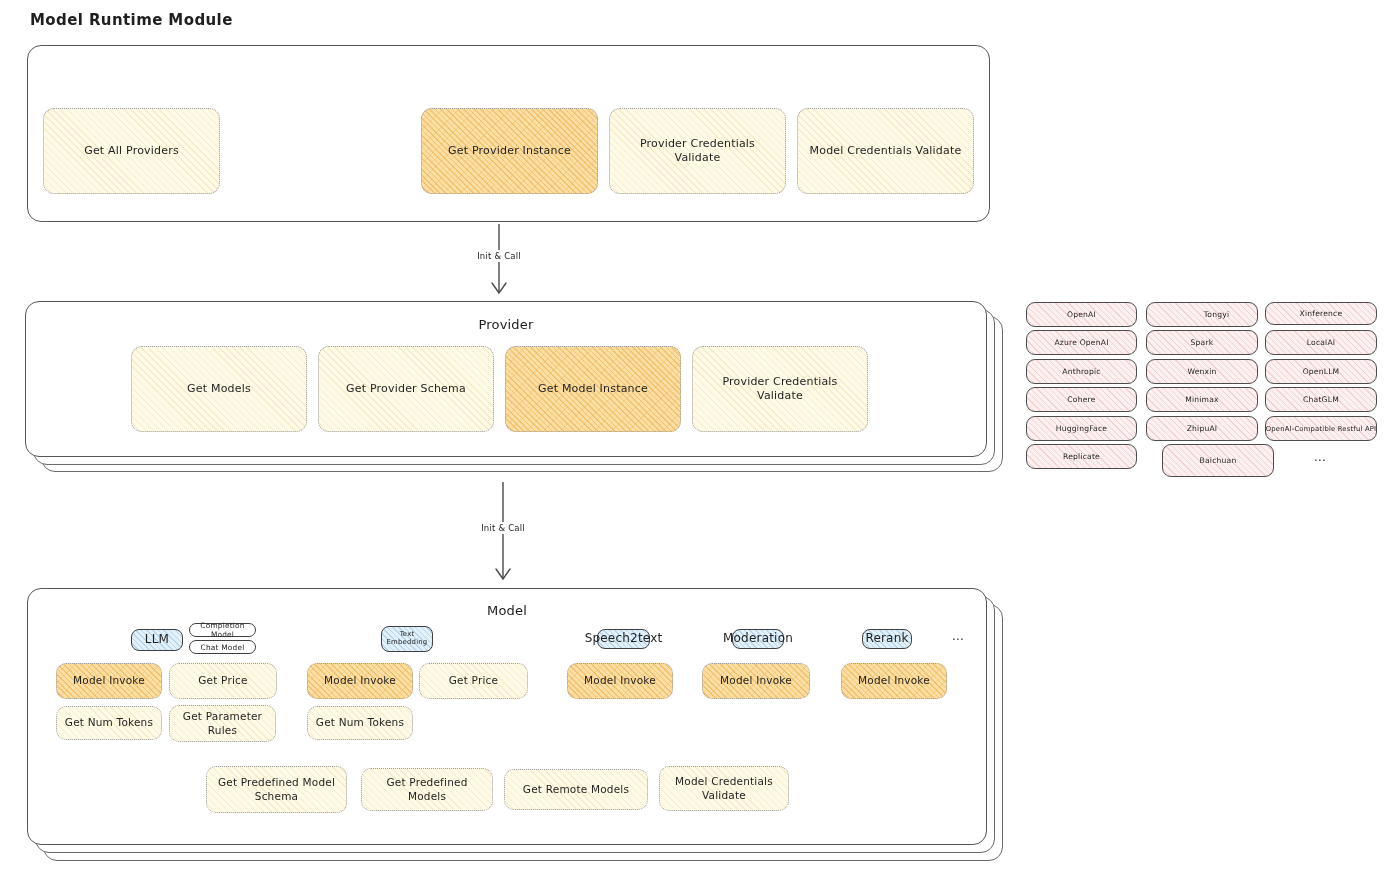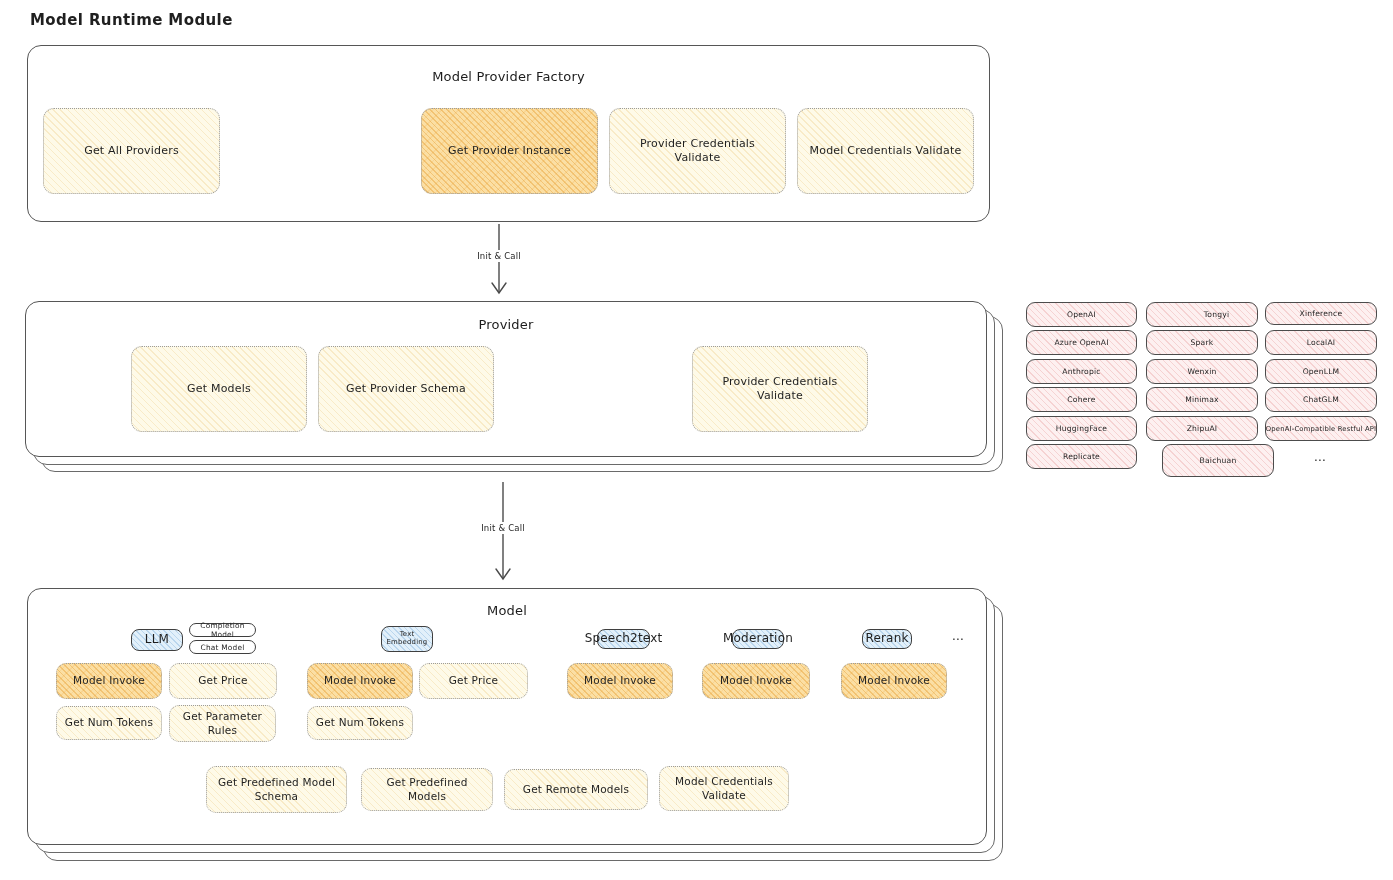--- a/index.html
+++ b/index.html
@@ -60,41 +60,41 @@
     position:absolute;text-align:center;font-size:8.5px;background:#fff;z-index:3;padding:1px 0;
   }
   .z1{z-index:1;}
 </style>
 </head>
 <body>
 
 <div class="abs page-title" style="left:30px;top:11px;">Model Runtime Module</div>
 
 <div class="box z1" style="left:27px;top:45px;width:961px;height:175px;">
-  <div class="box-title" style="top:23px;">Model Provider Factory</div>
   <div class="btn-y" style="left:15px;top:62px;width:177px;height:86px;">Get All Providers</div>
   <div class="btn-y hl" style="left:393px;top:62px;width:177px;height:86px;">Get Provider Instance</div>
   <div class="btn-y" style="left:581px;top:62px;width:177px;height:86px;">Provider Credentials Validate</div>
   <div class="btn-y" style="left:769px;top:62px;width:177px;height:86px;">Model Credentials Validate</div>
 </div>
 
 <div class="abs arrow" style="left:489px;top:224px;z-index:2;">
   <svg width="20" height="72" viewBox="0 0 20 72">
       <line x1="10" y1="0" x2="10" y2="68"></line>
       <polyline points="3,59 10,69 17,59"></polyline>
     </svg>
 </div>
 <div class="arrow-label" style="left:462px;top:250px;width:74px;">Init &amp; Call</div>
 
 <div class="stack-layer" style="left:41px;top:316px;width:960px;height:154px;"></div>
 <div class="stack-layer" style="left:33px;top:309px;width:960px;height:154px;"></div>
 <div class="box z1" style="left:25px;top:301px;width:960px;height:154px;">
   <div class="box-title" style="top:15px;">Provider</div>
   <div class="btn-y" style="left:105px;top:44px;width:176px;height:86px;">Get Models</div>
   <div class="btn-y" style="left:292px;top:44px;width:176px;height:86px;">Get Provider Schema</div>
+  <div class="btn-y hl" style="left:479px;top:44px;width:176px;height:86px;">Get Model Instance</div>
   <div class="btn-y" style="left:666px;top:44px;width:176px;height:86px;">Provider Credentials Validate</div>
 </div>
 
 <div class="abs" style="left:1026px;top:300px;width:355px;height:175px;">
   <div class="cell-pink" style="left:0px;top:2px;width:111px;height:25px;">OpenAI</div>
   <div class="cell-pink" style="left:120px;top:2px;width:112px;height:25px;padding-left:31px;">Tongyi</div>
   <div class="cell-pink" style="left:239px;top:2px;width:112px;height:23px;">Xinference</div>
 
   <div class="cell-pink" style="left:0px;top:30px;width:111px;height:25px;">Azure OpenAI</div>
   <div class="cell-pink" style="left:120px;top:30px;width:112px;height:25px;">Spark</div>

